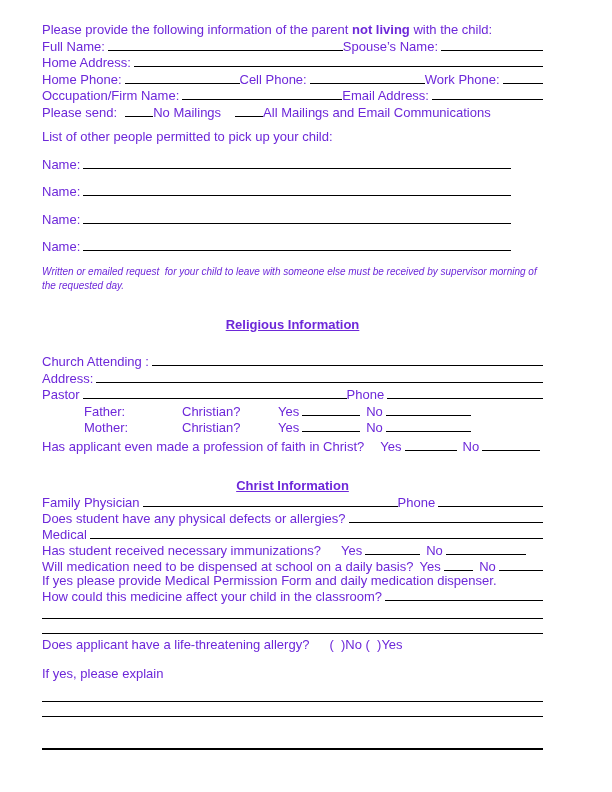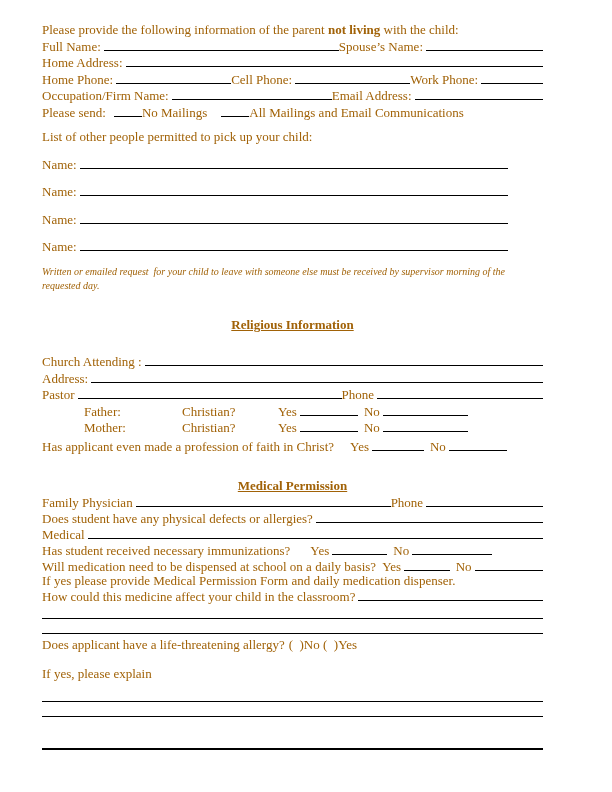--- a/index.html
+++ b/index.html
@@ -1,22 +1,22 @@
 <!DOCTYPE html>
 <html><head>
 <meta charset="utf-8">
 <style>
   * { margin:0; padding:0; box-sizing:border-box; }
   html, body { background:#ffffff; }
   .page {
     position:relative;
     width:585px; height:792px;
     background:#fff;
-    color:#a16207;
-    font-family:Liberation Serif, serif;
+    color:#6d28d9;
+    font-family:Liberation Sans, sans-serif;
     font-size:13px;
     padding:22px 42px 0 42px;
     overflow:hidden;
   }
   .row { display:flex; align-items:baseline; line-height:15.5px; white-space:pre; }
   .rs  { line-height:14.5px; }   
   .ms  { line-height:14px; }     
   .blank {
     display:inline-block;
     border-bottom:1px solid #000;
@@ -147,21 +147,21 @@
   </div>
 
   <div class="row" style="margin-top:3px">
     <span>Has applicant even made a profession of faith in Christ?</span>
     <span class="gap16">Yes</span>
     <span class="blank" style="width:52px"></span>
     <span class="gap6">No</span>
     <span class="blank" style="width:58px"></span>
   </div>
 
-  <div class="heading" style="margin-top:24px">Medical Permission</div>
+  <div class="heading" style="margin-top:24px">Christ Information</div>
 
   <div class="row ms">
     <span>Family Physician</span>
     <span class="blank" style="width:255px"></span>
     <span>Phone</span>
     <span class="blank fill"></span>
   </div>
   <div class="row ms">
     <span>Does student have any physical defects or allergies?</span>
     <span class="blank fill"></span>
@@ -194,21 +194,21 @@
 
   <div class="row lineonly">
     <span class="blank fill" style="margin-left:0"></span>
   </div>
   <div class="row lineonly">
     <span class="blank fill" style="margin-left:0"></span>
   </div>
 
   <div class="row ms" style="margin-top:4px">
     <span>Does applicant have a life-threatening allergy?</span>
-    <span class="pre" style="margin-left:4px">(  )No (  )Yes</span>
+    <span class="pre" style="margin-left:20px">(  )No (  )Yes</span>
   </div>
 
   <div class="row ms" style="margin-top:15px">
     <span>If yes, please explain</span>
   </div>
 
   <div class="row lineonly" style="margin-top:8px">
     <span class="blank fill" style="margin-left:0"></span>
   </div>
   <div class="row lineonly" style="margin-top:2px">

